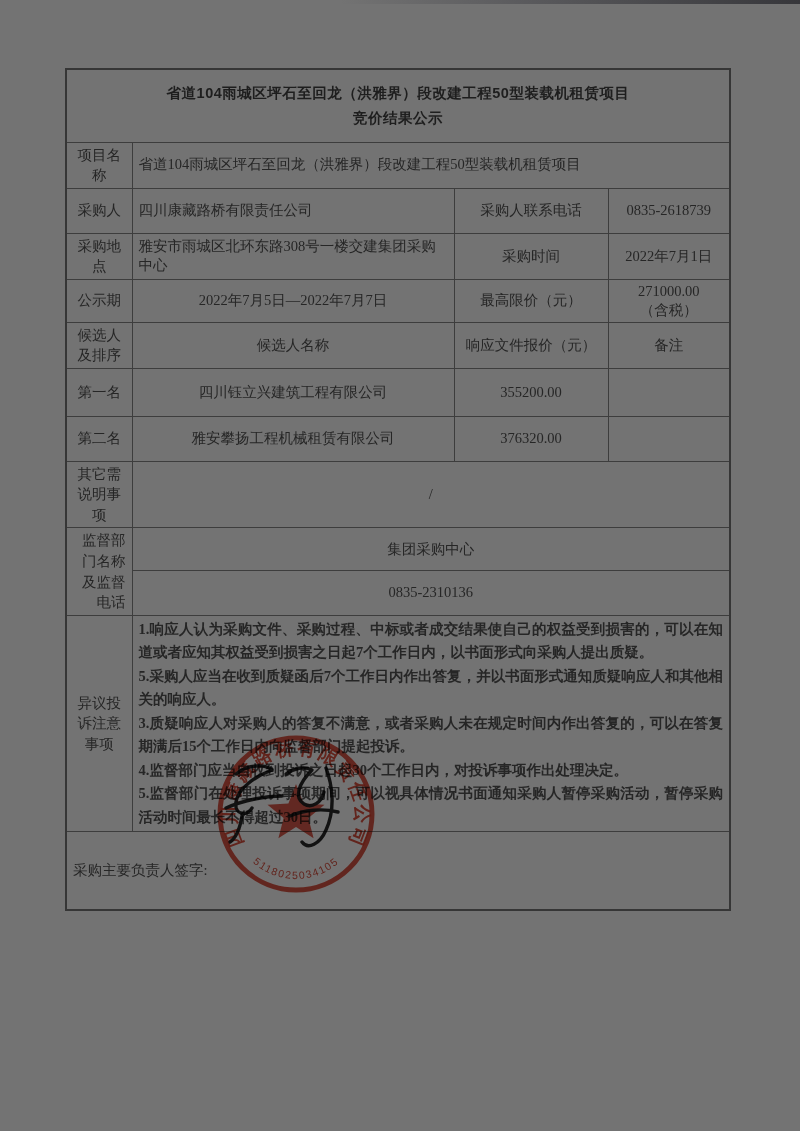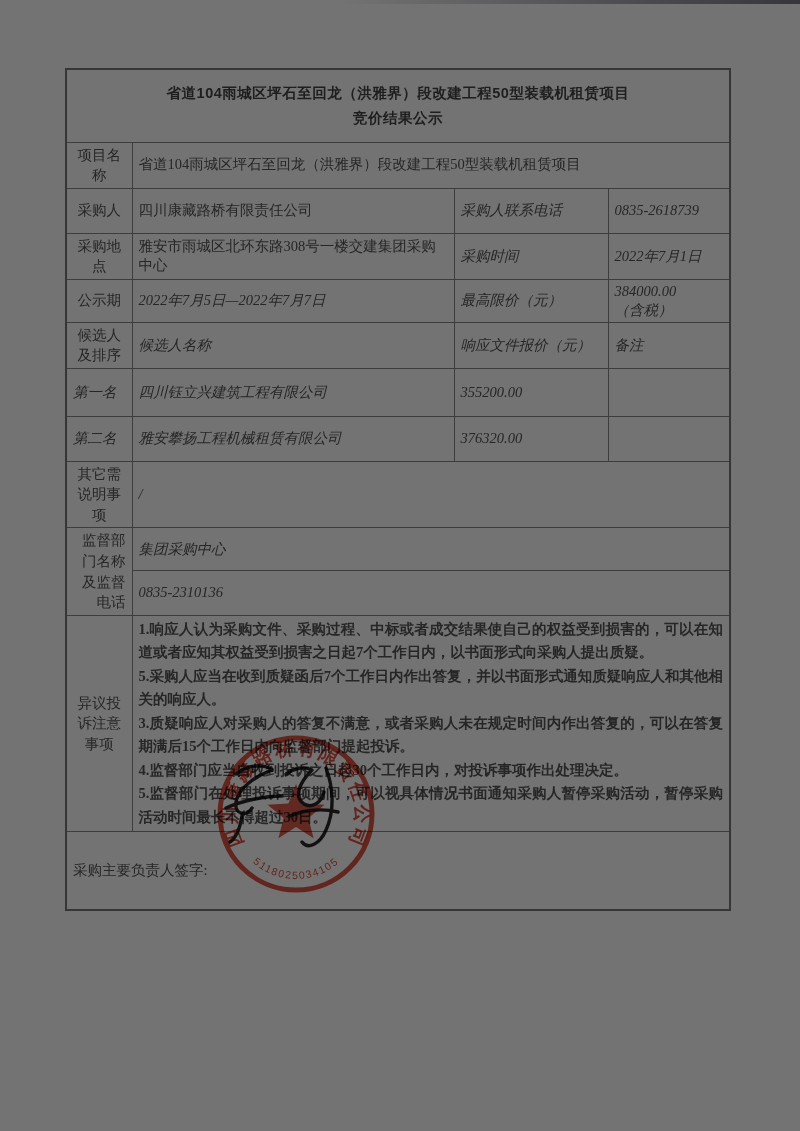--- a/index.html
+++ b/index.html
@@ -31,21 +31,21 @@
     text-align:center;
     font-family:"Liberation Sans", sans-serif;
     font-weight:bold;
     font-size:20px;
     line-height:1.7;
     letter-spacing:.5px;
     color:#1e1e1e;
   }
   .lbl{text-align:center;padding:2px 3px 2px 5px;line-height:1.42;}
   .lbl-c{text-align:right;padding:2px 3px;line-height:1.42;}
-  .ctr{text-align:left;font-style:italic;}
+  .ctr{text-align:center;}
   .lft{text-align:left;line-height:1.35;}
   .small-lh{line-height:1.3;}
   .notice-cell{
     vertical-align:middle;
     padding:8px 10px 8px 9px;
     font-size:14px;
     line-height:1.62;
     text-align:justify;
     font-weight:bold;
   }
@@ -98,21 +98,21 @@
       <td class="lft small-lh">雅安市雨城区北环东路308号一楼交建集团采购中心</td>
       <td class="ctr">采购时间</td>
       <td class="ctr">2022年7月1日</td>
     </tr>
 
     <tr style="height:41px">
       <td class="lbl">公示期</td>
       <td class="ctr">2022年7月5日—2022年7月7日</td>
       <td class="ctr">最高限价（元）</td>
       <td class="ctr small-lh">
-        <div>384000.00</div>
+        <div>271000.00</div>
         <div>（含税）</div>
       </td>
     </tr>
 
     <tr style="height:43px">
       <td class="lbl">候选人及排序</td>
       <td class="ctr">候选人名称</td>
       <td class="ctr">响应文件报价（元）</td>
       <td class="ctr">备注</td>
     </tr>

